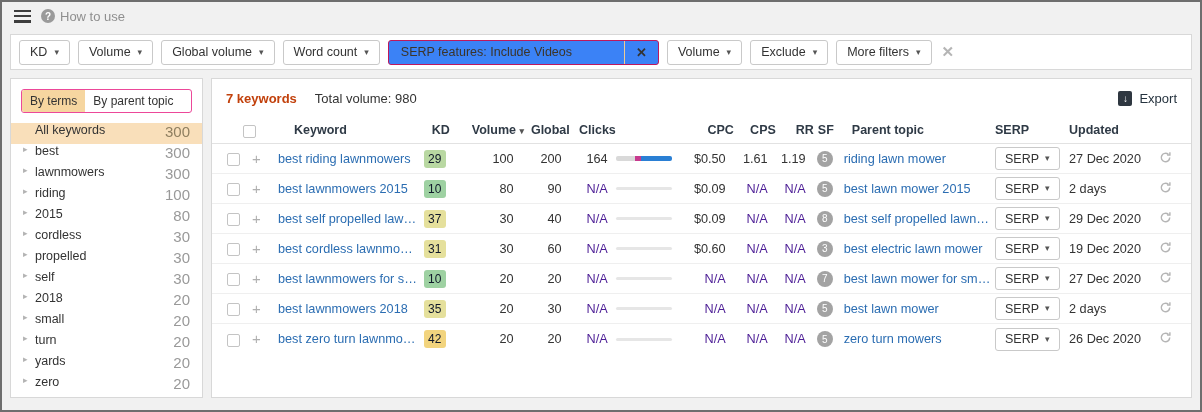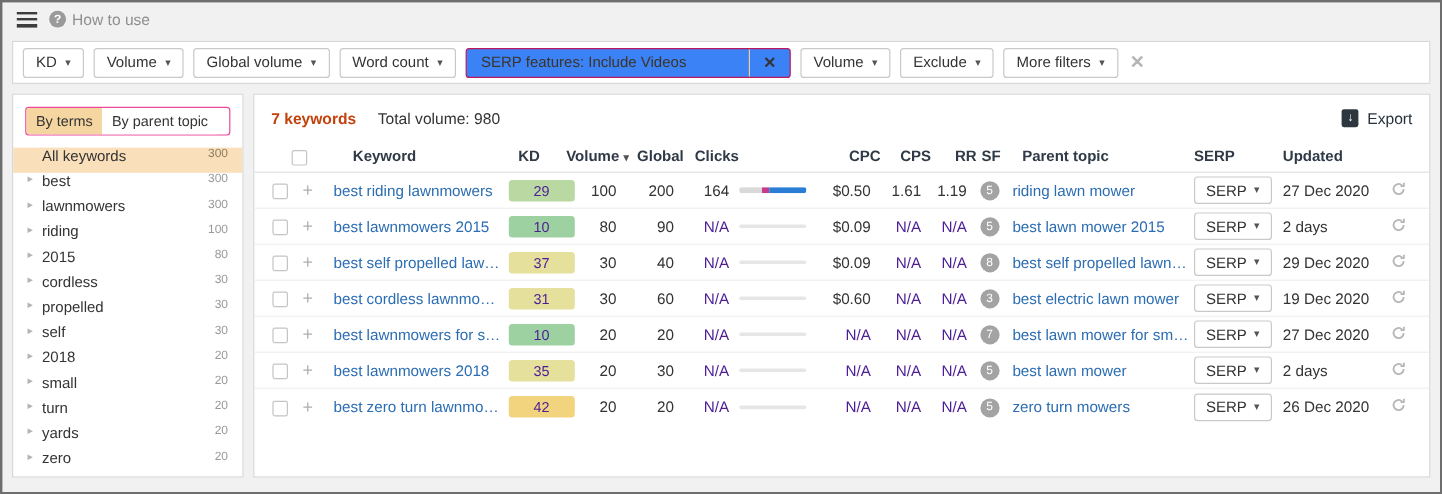--- a/index.html
+++ b/index.html
@@ -51,21 +51,21 @@
   .content { display:flex; gap:8px; margin:8px; height:320px; }
 
   
   .sidebar { width:193px; background:#fff; border:1px solid #d8d8d8; padding-top:10px; overflow:hidden; }
   .tabs { display:flex; margin:0 10px 10px 10px; border:1px solid #ec4899; border-radius:3px; overflow:hidden; }
   .tab { flex:0 0 auto; padding:4px 8px; font-size:12px; color:#333; background:#fff; cursor:pointer; white-space:nowrap; }
   .tab.active { background:#f6d6a0; }
   .side-item { display:flex; height:21px; padding:0 12px; cursor:pointer; }
   .side-item .tri { width:12px; color:#b3b3b3; font-size:9px; flex:0 0 12px; }
   .side-item .lbl { flex:1; color:#333; font-size:12.5px; white-space:nowrap; overflow:hidden; }
-  .side-item .cnt { color:#999; font-size:10px; }
+  .side-item .cnt { color:#999; font-size:15px; }
   .side-item.selected { background:#f9dfba; }
   .side-item.selected .cnt { color:#8f7f60; }
 
   
   .main { flex:1; background:#fff; border:1px solid #d8d8d8; display:flex; flex-direction:column; overflow:hidden; }
   .toolbar { display:flex; align-items:center; height:38px; padding:0 14px; }
   .kw-count { font-weight:bold; color:#c2410c; }
   .total-vol { margin-left:18px; color:#333; }
   .export { margin-left:auto; display:flex; align-items:center; gap:7px; cursor:pointer; }
   .export-icon { width:14px; height:15px; background:#2e3740; border-radius:2px; color:#fff;
@@ -83,21 +83,21 @@
   .thead .hc { font-size:12.5px; font-weight:bold; color:#2f3a46; white-space:nowrap; }
   .trow { height:30px; border-bottom:1px solid #efefef; }
   .trow:last-child { border-bottom:none; }
   .cell { min-width:0; }
   .right { text-align:right; }
   .center { text-align:center; }
   .checkbox { display:inline-block; width:13px; height:13px; border:1px solid #c4c4c4; border-radius:2px; background:#fff; cursor:pointer; vertical-align:middle; }
   .c-check { text-align:center; }
   .plus-icon { color:#b0b0b0; font-size:15px; cursor:pointer; line-height:1; }
   .link { color:#2b6db2; text-decoration:none; cursor:pointer; white-space:nowrap; overflow:hidden; text-overflow:ellipsis; display:block; font-size:12.7px; }
-  .kd-badge { display:inline-block; min-width:22px; padding:2px 21px; border-radius:3px; text-align:center; font-size:12px; color:#4c1d95; }
+  .kd-badge { display:inline-block; min-width:22px; padding:2px 4px; border-radius:3px; text-align:center; font-size:12px; color:#0f172a; }
   .num { font-size:12.7px; color:#333; }
   .na { color:#4c1d95; }
   .clicks-bar { width:56px; height:5px; border-radius:2px; overflow:hidden; display:flex; background:transparent; margin-left:4px; }
   .clicks-bar.empty { height:3px; background:#e6e6e6; }
   .seg { height:100%; }
   .sf-badge { display:inline-flex; width:16px; height:16px; border-radius:50%; background:#a3a3a3; color:#fff;
     font-size:10px; align-items:center; justify-content:center; }
   .serp-btn { display:inline-flex; align-items:center; gap:6px; height:23px; padding:0 9px;
     border:1px solid #c9c9c9; border-radius:3px; background:#fff; font-size:12.5px; color:#333;
     cursor:pointer; font-family:inherit; }

